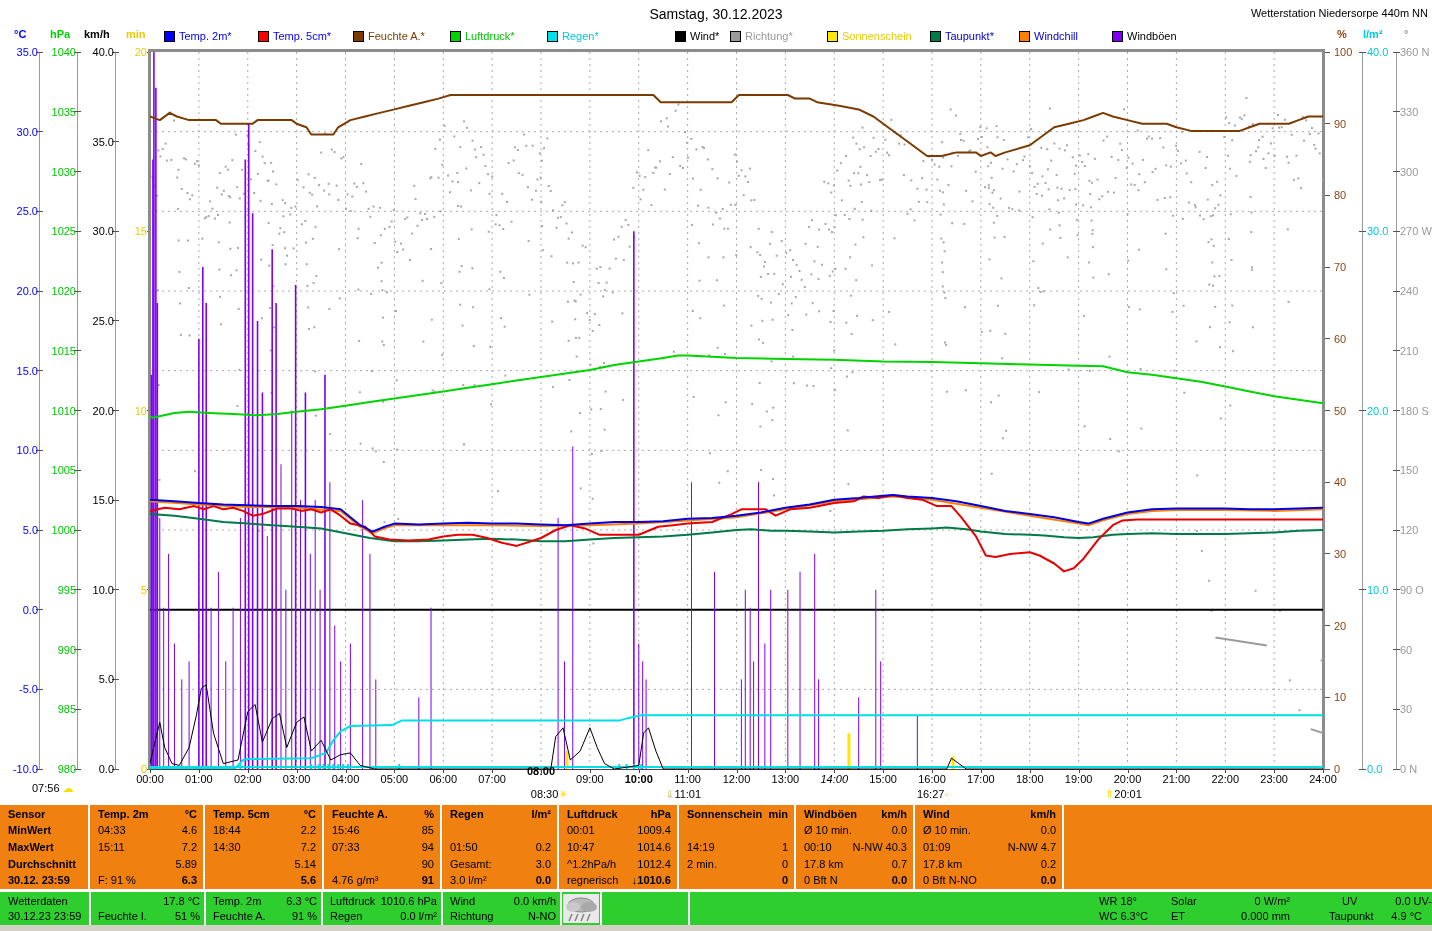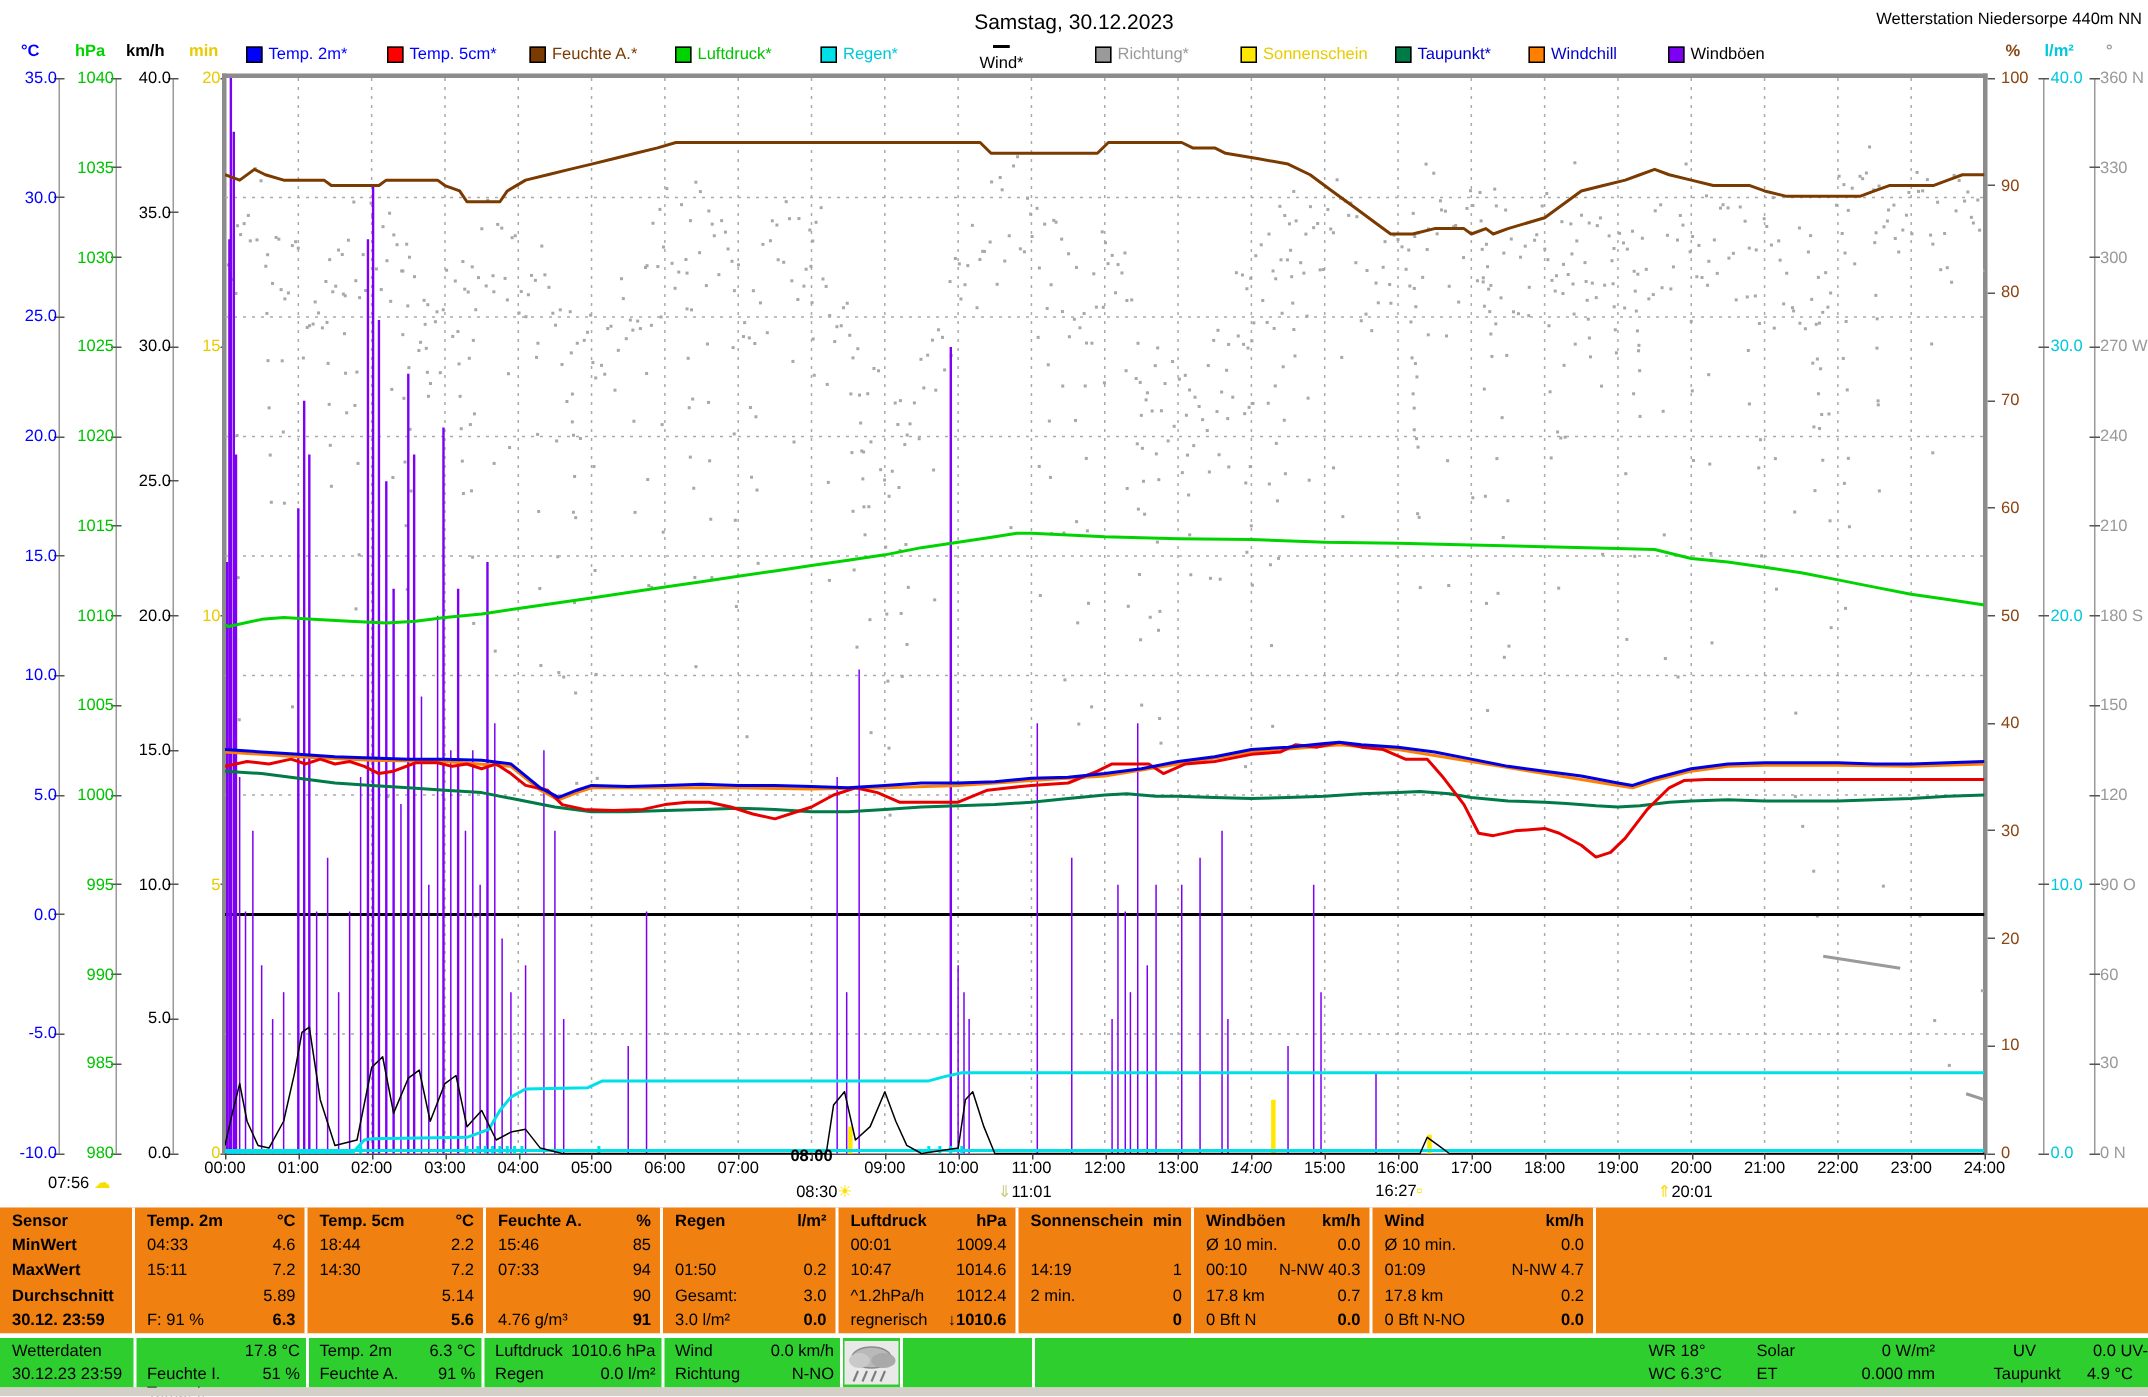--- a/index.html
+++ b/index.html
@@ -56,21 +56,21 @@
         <span style="color: rgb(123, 59, 0);">Feuchte A.*</span>
       </div>
       <div class="abs legend-item" style="left: 450px; top: 30px;">
         <span class="legend-sw" style="background: rgb(0, 212, 0);"></span>
         <span style="color: rgb(0, 196, 0);">Luftdruck*</span>
       </div>
       <div class="abs legend-item" style="left: 547px; top: 30px;">
         <span class="legend-sw" style="background: rgb(0, 224, 232);"></span>
         <span style="color: rgb(0, 200, 220);">Regen*</span>
       </div>
-      <div class="abs legend-item" style="left: 653px; top: 30px; flex-direction: column;">
+      <div class="abs legend-item" style="left: 675px; top: 30px;">
         <span class="legend-sw" style="background: rgb(0, 0, 0);"></span>
         <span style="color: rgb(0, 0, 0);">Wind*</span>
       </div>
       <div class="abs legend-item" style="left: 730px; top: 30px;">
         <span class="legend-sw" style="background: rgb(154, 154, 154);"></span>
         <span style="color: rgb(154, 154, 154);">Richtung*</span>
       </div>
       <div class="abs legend-item" style="left: 827px; top: 30px;">
         <span class="legend-sw" style="background: rgb(255, 232, 0);"></span>
         <span style="color: rgb(232, 204, 0);">Sonnenschein</span>
@@ -1281,21 +1281,21 @@
       <div class="abs xlab" style="left: 372.375px; top: 773px; width: 44px; text-align: center;">05:00</div>
       <div class="abs" style="left: 394.375px; top: 769px; width: 1px; height: 4px; background: rgb(68, 68, 68);"></div>
       <div class="abs xlab" style="left: 421.25px; top: 773px; width: 44px; text-align: center;">06:00</div>
       <div class="abs" style="left: 443.25px; top: 769px; width: 1px; height: 4px; background: rgb(68, 68, 68);"></div>
       <div class="abs xlab" style="left: 470.125px; top: 773px; width: 44px; text-align: center;">07:00</div>
       <div class="abs" style="left: 492.125px; top: 769px; width: 1px; height: 4px; background: rgb(68, 68, 68);"></div>
       <div class="abs xlab" style="left: 519px; top: 765px; width: 44px;  font-weight: bold;">08:00</div>
       <div class="abs" style="left: 541px; top: 769px; width: 1px; height: 4px; background: rgb(68, 68, 68);"></div>
       <div class="abs xlab" style="left: 567.875px; top: 773px; width: 44px; text-align: center;">09:00</div>
       <div class="abs" style="left: 589.875px; top: 769px; width: 1px; height: 4px; background: rgb(68, 68, 68);"></div>
-      <div class="abs xlab" style="left: 616.75px; top: 773px; width: 44px; text-align: center;">10:00</div>
+      <div class="abs xlab" style="left: 616.75px; top: 773px; width: 44px; text-align: center; font-weight: bold;">10:00</div>
       <div class="abs" style="left: 638.75px; top: 769px; width: 1px; height: 4px; background: rgb(68, 68, 68);"></div>
       <div class="abs xlab" style="left: 665.625px; top: 773px; width: 44px; text-align: center;">11:00</div>
       <div class="abs" style="left: 687.625px; top: 769px; width: 1px; height: 4px; background: rgb(68, 68, 68);"></div>
       <div class="abs xlab" style="left: 714.5px; top: 773px; width: 44px; text-align: center;">12:00</div>
       <div class="abs" style="left: 736.5px; top: 769px; width: 1px; height: 4px; background: rgb(68, 68, 68);"></div>
       <div class="abs xlab" style="left: 763.375px; top: 773px; width: 44px; text-align: center;">13:00</div>
       <div class="abs" style="left: 785.375px; top: 769px; width: 1px; height: 4px; background: rgb(68, 68, 68);"></div>
       <div class="abs xlab" style="left: 812.25px; top: 773px; width: 44px; text-align: center; font-style: italic;">14:00</div>
       <div class="abs" style="left: 834.25px; top: 769px; width: 1px; height: 4px; background: rgb(68, 68, 68);"></div>
       <div class="abs xlab" style="left: 861.125px; top: 773px; width: 44px; text-align: center;">15:00</div>

